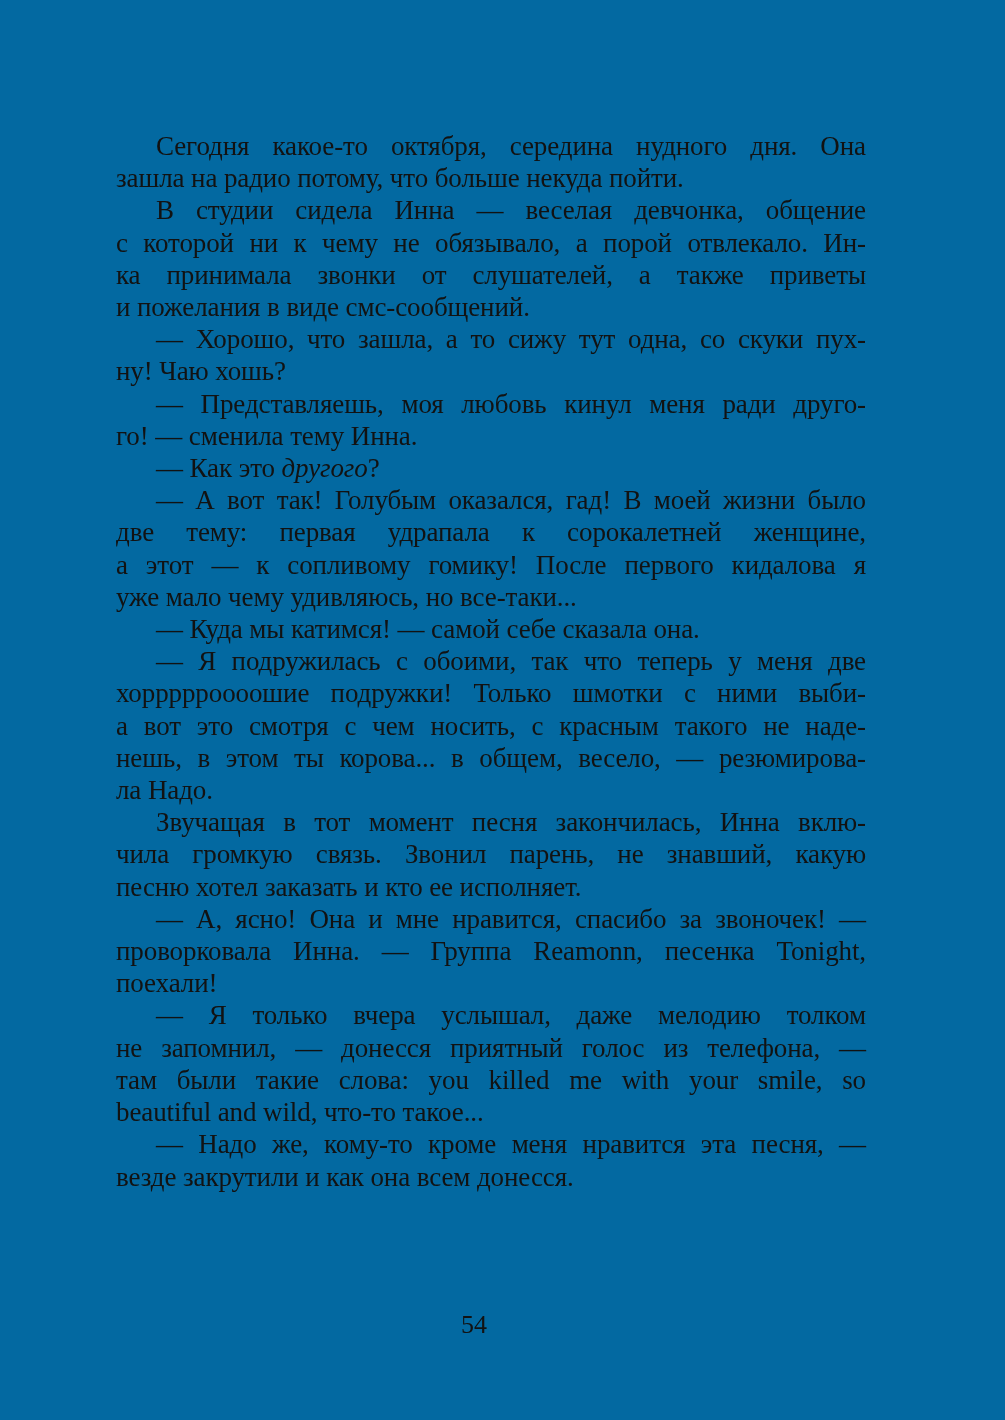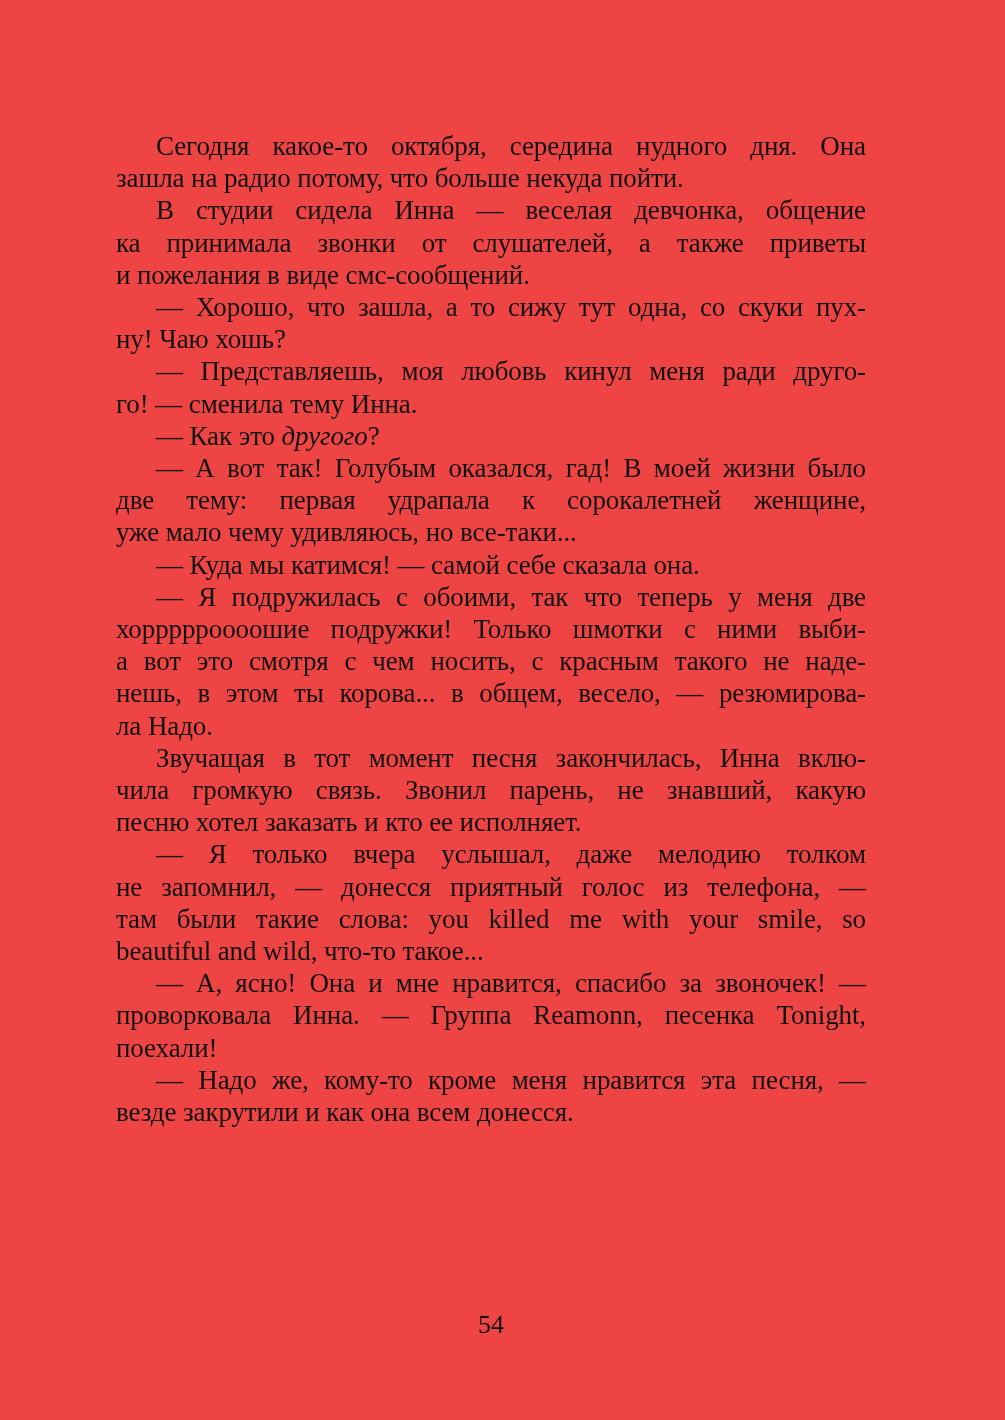--- a/index.html
+++ b/index.html
@@ -10,21 +10,21 @@
     width: 1005px;
     height: 1420px;
     background: #ffffff;
     position: relative;
     font-family: "Liberation Serif", serif;
     -webkit-font-smoothing: antialiased;
   }
   .book-page {
     position: absolute;
     inset: 0;
-    background: #ef4444;
+    background: #0369a1;
     overflow: hidden;
   }
   .text-block {
     position: absolute;
     left: 116px;
     top: 130px;
     width: 750px;
     font-size: 27px;
     line-height: 32.2px;
     color: #121212;
@@ -43,84 +43,86 @@
     text-align-last: left;
   }
   .line.first {
     text-indent: 40px;
   }
   .line em {
     margin-top: 43px;
   }
   .page-number {
     position: absolute;
-    left: 116px;
+    left: 99px;
     top: 1310px;
     width: 750px;
     text-align: center;
     font-size: 26px;
     line-height: 30px;
     color: #121212;
   }
 </style>
 </head>
 <body>
 
 <div class="book-page">
   <div class="text-block">
       <div class="paragraph">
         <div class="line first"><span>Сегодня какое-то октября, середина нудного дня. Она</span></div>
         <div class="line last"><span>зашла на радио потому, что больше некуда пойти.</span></div>
       </div>
       <div class="paragraph">
         <div class="line first"><span>В студии сидела Инна — веселая девчонка, общение</span></div>
+        <div class="line"><span>с которой ни к чему не обязывало, а порой отвлекало. Ин-</span></div>
         <div class="line"><span>ка принимала звонки от слушателей, а также приветы</span></div>
         <div class="line last"><span>и пожелания в виде смс-сообщений.</span></div>
       </div>
       <div class="paragraph">
         <div class="line first"><span>— Хорошо, что зашла, а то сижу тут одна, со скуки пух-</span></div>
         <div class="line last"><span>ну! Чаю хошь?</span></div>
       </div>
       <div class="paragraph">
         <div class="line first"><span>— Представляешь, моя любовь кинул меня ради друго-</span></div>
         <div class="line last"><span>го! — сменила тему Инна.</span></div>
       </div>
       <div class="paragraph">
         <div class="line first last"><span>— Как это </span><em>другого</em><span>?</span></div>
       </div>
       <div class="paragraph">
         <div class="line first"><span>— А вот так! Голубым оказался, гад! В моей жизни было</span></div>
         <div class="line"><span>две тему: первая удрапала к сорокалетней женщине,</span></div>
+        <div class="line"><span>а этот — к сопливому гомику! После первого кидалова я</span></div>
         <div class="line last"><span>уже мало чему удивляюсь, но все-таки...</span></div>
       </div>
       <div class="paragraph">
         <div class="line first last"><span>— Куда мы катимся! — самой себе сказала она.</span></div>
       </div>
       <div class="paragraph">
         <div class="line first"><span>— Я подружилась с обоими, так что теперь у меня две</span></div>
         <div class="line"><span>хоррррроооошие подружки! Только шмотки с ними выби-</span></div>
         <div class="line"><span>а вот это смотря с чем носить, с красным такого не наде-</span></div>
         <div class="line"><span>нешь, в этом ты корова... в общем, весело, — резюмирова-</span></div>
         <div class="line last"><span>ла Надо.</span></div>
       </div>
       <div class="paragraph">
         <div class="line first"><span>Звучащая в тот момент песня закончилась, Инна вклю-</span></div>
         <div class="line"><span>чила громкую связь. Звонил парень, не знавший, какую</span></div>
         <div class="line last"><span>песню хотел заказать и кто ее исполняет.</span></div>
       </div>
       <div class="paragraph">
+        <div class="line first"><span>— А, ясно! Она и мне нравится, спасибо за звоночек! —</span></div>
+        <div class="line"><span>проворковала Инна. — Группа Reamonn, песенка Tonight,</span></div>
+        <div class="line last"><span>поехали!</span></div>
+      </div>
+      <div class="paragraph">
         <div class="line first"><span>— Я только вчера услышал, даже мелодию толком</span></div>
         <div class="line"><span>не запомнил, — донесся приятный голос из телефона, —</span></div>
         <div class="line"><span>там были такие слова: you killed me with your smile, so</span></div>
         <div class="line last"><span>beautiful and wild, что-то такое...</span></div>
-      </div>
-      <div class="paragraph">
-        <div class="line first"><span>— А, ясно! Она и мне нравится, спасибо за звоночек! —</span></div>
-        <div class="line"><span>проворковала Инна. — Группа Reamonn, песенка Tonight,</span></div>
-        <div class="line last"><span>поехали!</span></div>
       </div>
       <div class="paragraph">
         <div class="line first"><span>— Надо же, кому-то кроме меня нравится эта песня, —</span></div>
         <div class="line last"><span>везде закрутили и как она всем донесся.</span></div>
       </div>
     </div>
   <div class="page-number">54</div>
 </div>
 
 </body></html>

